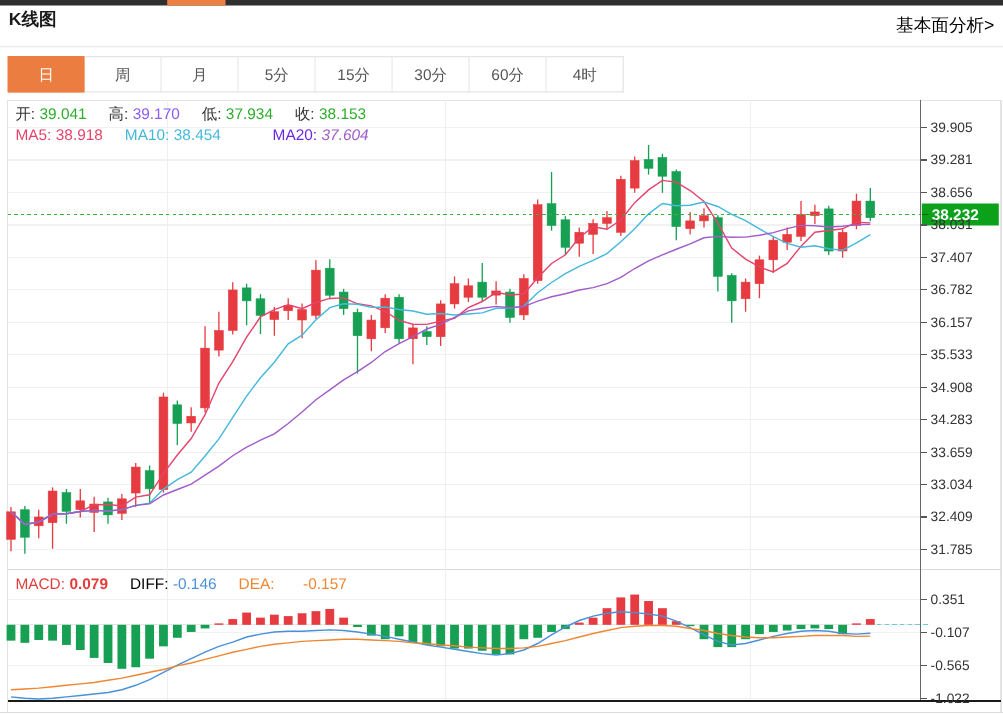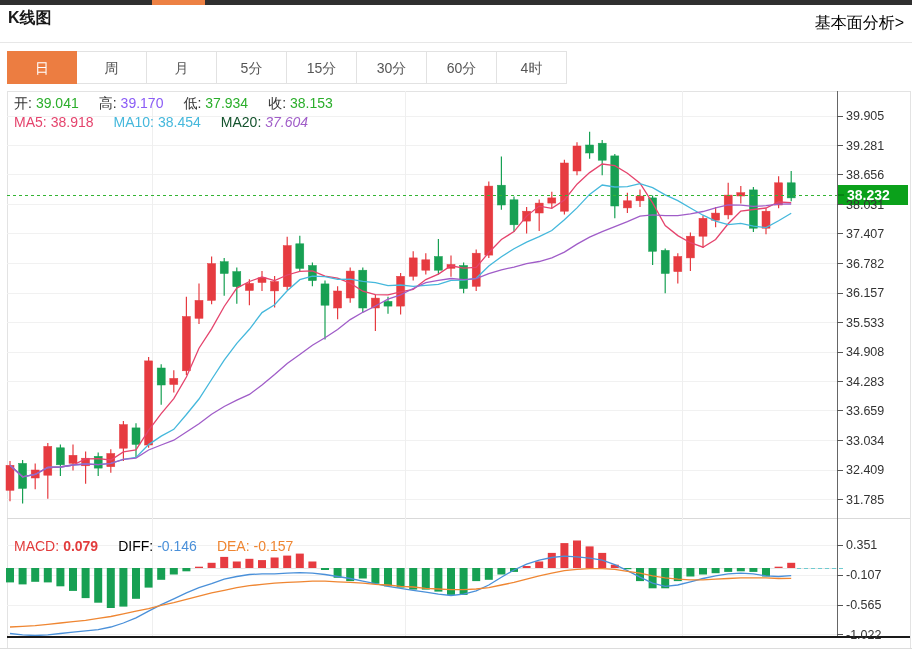--- a/index.html
+++ b/index.html
@@ -338,30 +338,30 @@
 <div class="infobar" style="top:114px">
     <span class="grp">
       <span class="lbl" style="color: rgb(229, 68, 109);">MA5:</span>
       <span style="color: rgb(229, 68, 109);">38.918</span>
     </span>
     <span class="grp">
       <span class="lbl" style="color: rgb(69, 184, 220);">MA10:</span>
       <span style="color: rgb(69, 184, 220);">38.454</span>
     </span>
     <span class="grp">
-      <span class="lbl" style="color: #14532d;">MA20:</span>
+      <span class="lbl" style="color: #6d28d9; margin-left: 27px;">MA20:</span>
       <span style="color: rgb(160, 93, 200); font-style: italic;">37.604</span>
     </span>
   </div>
-<div class="infobar" style="top:538px">
+<div class="infobar" style="top:522px">
     <span class="grp">
       <span class="lbl" style="color: rgb(226, 60, 60);">MACD:</span>
       <span style="color: rgb(226, 60, 60); font-weight: bold;">0.079</span>
     </span>
     <span class="grp">
       <span class="lbl" style="color: #000000;">DIFF:</span>
       <span style="color: rgb(74, 144, 217);">-0.146</span>
     </span>
     <span class="grp">
       <span class="lbl" style="color: rgb(239, 134, 50);">DEA:</span>
-      <span style="color: rgb(239, 134, 50);">-0.157</span>
+      <span style="color: rgb(239, 134, 50); margin-left: 22px;">-0.157</span>
     </span>
   </div>
 
 </body></html>

